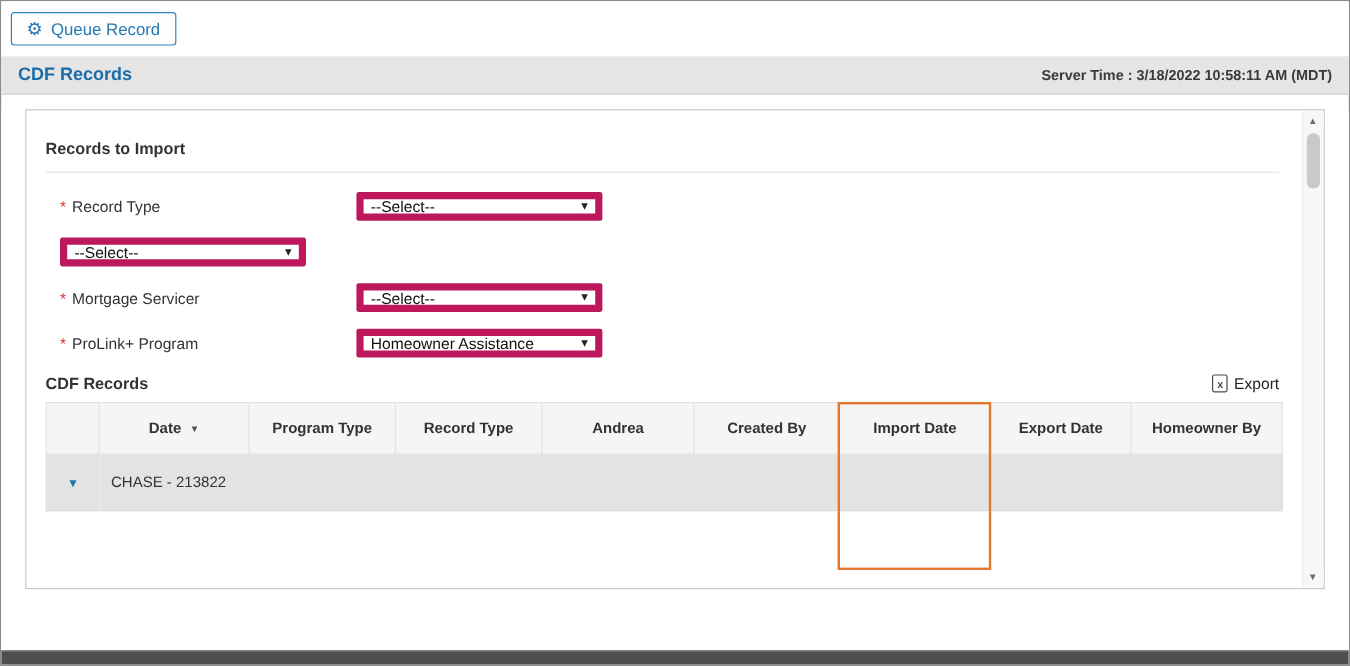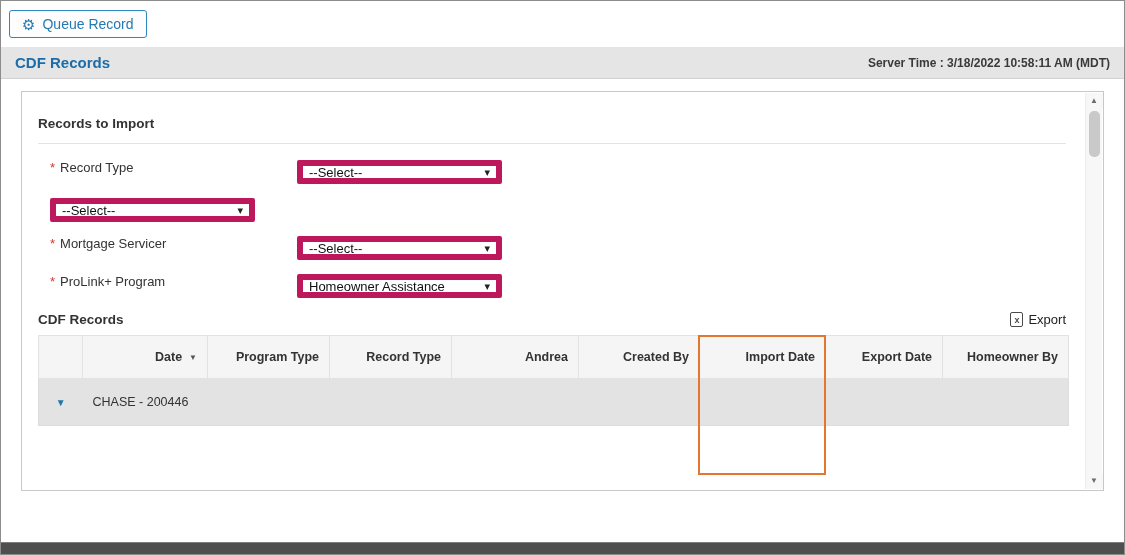--- a/index.html
+++ b/index.html
@@ -20,34 +20,34 @@
 
   
   .content-area { position:relative; background:#fff; height:465px; }
   .panel { position:relative; margin:12px 20px 0 20px; height:400px; border:1px solid #c8c8c8; background:#fff; }
   .panel-inner { padding:24px 20px 0 16px; margin-right:17px; }
 
   .section-title { font-size:13.5px; font-weight:bold; color:#333; margin-bottom:12px; }
   .rule { border:none; border-top:1px solid #e3e3e3; }
 
   .form { margin-top:16px; }
-  .form-row { display:flex; margin-bottom:14px; padding-left:12px; height:24px; }
+  .form-row { display:flex; align-items:center; margin-bottom:14px; padding-left:12px; height:24px; }
   .f-label { width:247px; font-size:13px; color:#333; }
   .req { color:#d9342b; margin-right:5px; }
   .select { width:205px; height:24px; border:6px solid #be185d; border-radius:2px; background:#fff; display:flex; align-items:center; justify-content:space-between; padding:0 6px; font-size:13px; color:#111; cursor:default; }
   .select .caret { font-size:11px; color:#222; line-height:1; }
 
   .records-header { display:flex; justify-content:space-between; align-items:flex-end; margin-top:14px; }
   .records-title { font-size:13.5px; font-weight:bold; color:#333; }
   .export { display:inline-flex; align-items:center; gap:5px; font-size:13px; color:#222; text-decoration:none; cursor:pointer; }
   .excel-icon { display:inline-flex; align-items:center; justify-content:center; width:13px; height:15px; border:1px solid #4a4a4a; border-radius:2px; font-size:9px; font-weight:bold; color:#4a4a4a; background:#fff; }
 
   .table-wrap { position:relative; margin-top:8px; }
   table { width:100%; border-collapse:collapse; table-layout:fixed; border:1px solid #ddd; }
-  thead th { background:#f5f5f5; border:1px solid #e2e2e2; font-weight:bold; font-size:12.5px; color:#333; text-align:right; padding:0 10px; height:43px; vertical-align:middle; }
+  thead th { background:#f5f5f5; border:1px solid #e2e2e2; font-weight:bold; font-size:12.5px; color:#333; text-align:center; padding:0 10px; height:43px; vertical-align:middle; }
   thead th.first-col { padding:0; }
   .sort-icon { font-size:8px; color:#555; margin-left:7px; vertical-align:middle; }
   tr.group-row td { background:#e3e3e3; height:47px; font-size:12.5px; color:#333; padding:0 10px; border-top:1px solid #d7d7d7; vertical-align:middle; }
   tr.group-row td.expander-cell { text-align:center; padding:0; }
   .expander { color:#2176ae; font-size:10px; cursor:pointer; }
   tr.data-row td { background:#fff; height:50px; font-size:12.5px; color:#333; padding:6px 10px; border-top:1px solid #e8e8e8; vertical-align:middle; line-height:1.35; }
 
   .highlight-box { position:absolute; top:0; left:660px; width:128px; height:140px; border:2px solid #e4772e; pointer-events:none; }
 
   
@@ -142,21 +142,21 @@
                 <th><span>Andrea</span></th>
                 <th><span>Created By</span></th>
                 <th><span>Import Date</span></th>
                 <th><span>Export Date</span></th>
                 <th><span>Homeowner By</span></th>
               </tr>
             </thead>
             <tbody>
               <tr class="group-row">
                 <td class="expander-cell"><span class="expander">▼</span></td>
-                <td colspan="8">CHASE - 200446</td>
+                <td colspan="8">CHASE - 213822</td>
               </tr>
             </tbody>
           </table>
           <div class="highlight-box" style="border-color: rgb(228, 119, 46);"></div>
         </div>
 
       </div>
 
       <div class="scrollbar">
         <div class="scroll-btn up">▲</div>

